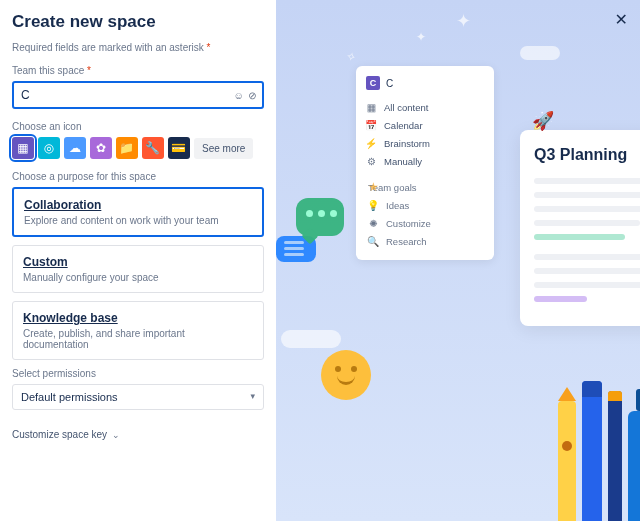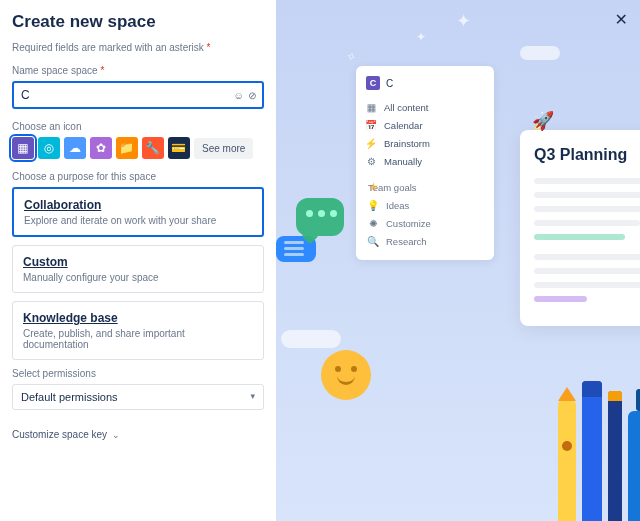--- a/index.html
+++ b/index.html
@@ -73,21 +73,21 @@
 </head>
 <body>
 
 <div class="left">
   <h1>Create new space</h1>
   <div class="required-note">
     <span>Required fields are marked with an asterisk</span> <span class="ast">*</span>
   </div>
 
   <label class="label">
-    <span>Name space space</span> <span class="ast">*</span>
+    <span>Team this space</span> <span class="ast">*</span>
   </label>
   <div class="input-wrap">
     <input class="text-input" value="C" style="">
     <div class="input-icons">
       <span class="input-icon-btn">☺</span>
       <span class="input-icon-btn">⊘</span>
     </div>
   </div>
 
   <label class="label">Choose an icon</label>
@@ -99,21 +99,21 @@
       <div class="icon-tile" style="background: rgb(255, 139, 0);">📁</div>
       <div class="icon-tile" style="background: rgb(255, 86, 48);">🔧</div>
       <div class="icon-tile" style="background: rgb(23, 43, 77);">💳</div>
       <button class="see-more">See more</button>
     </div>
 
   <label class="label">Choose a purpose for this space</label>
   <div id="purpose-list">
       <div class="purpose-card sel">
         <div class="purpose-title">Collaboration</div>
-        <div class="purpose-desc">Explore and iterate on work with your share</div>
+        <div class="purpose-desc">Explore and content on work with your team</div>
       </div>
       <div class="purpose-card">
         <div class="purpose-title">Custom</div>
         <div class="purpose-desc">Manually configure your space</div>
       </div>
       <div class="purpose-card">
         <div class="purpose-title">Knowledge base</div>
         <div class="purpose-desc">Create, publish, and share important documentation</div>
       </div>
     </div>

